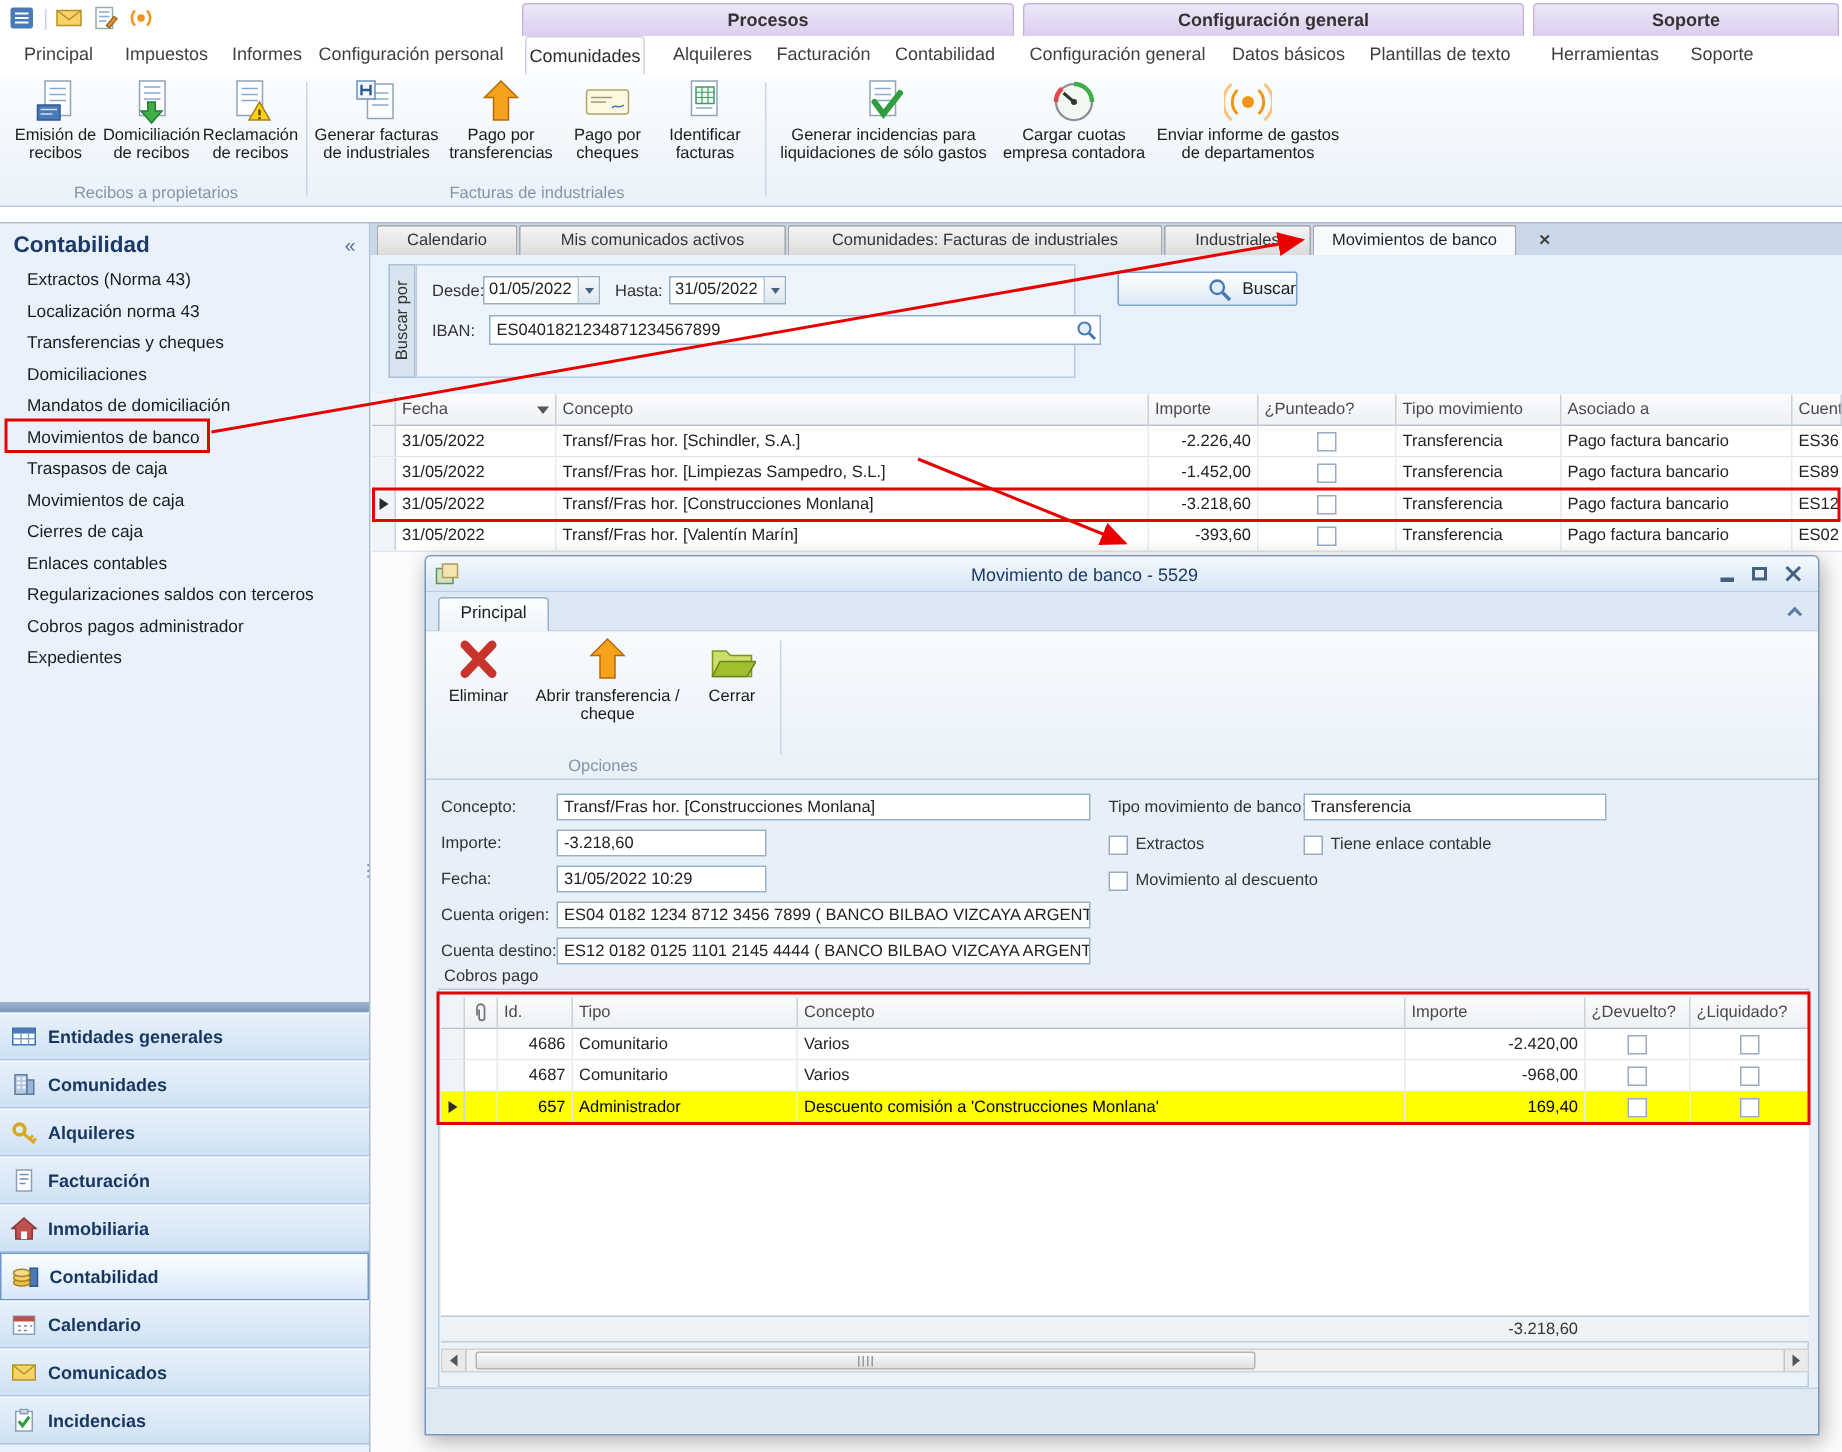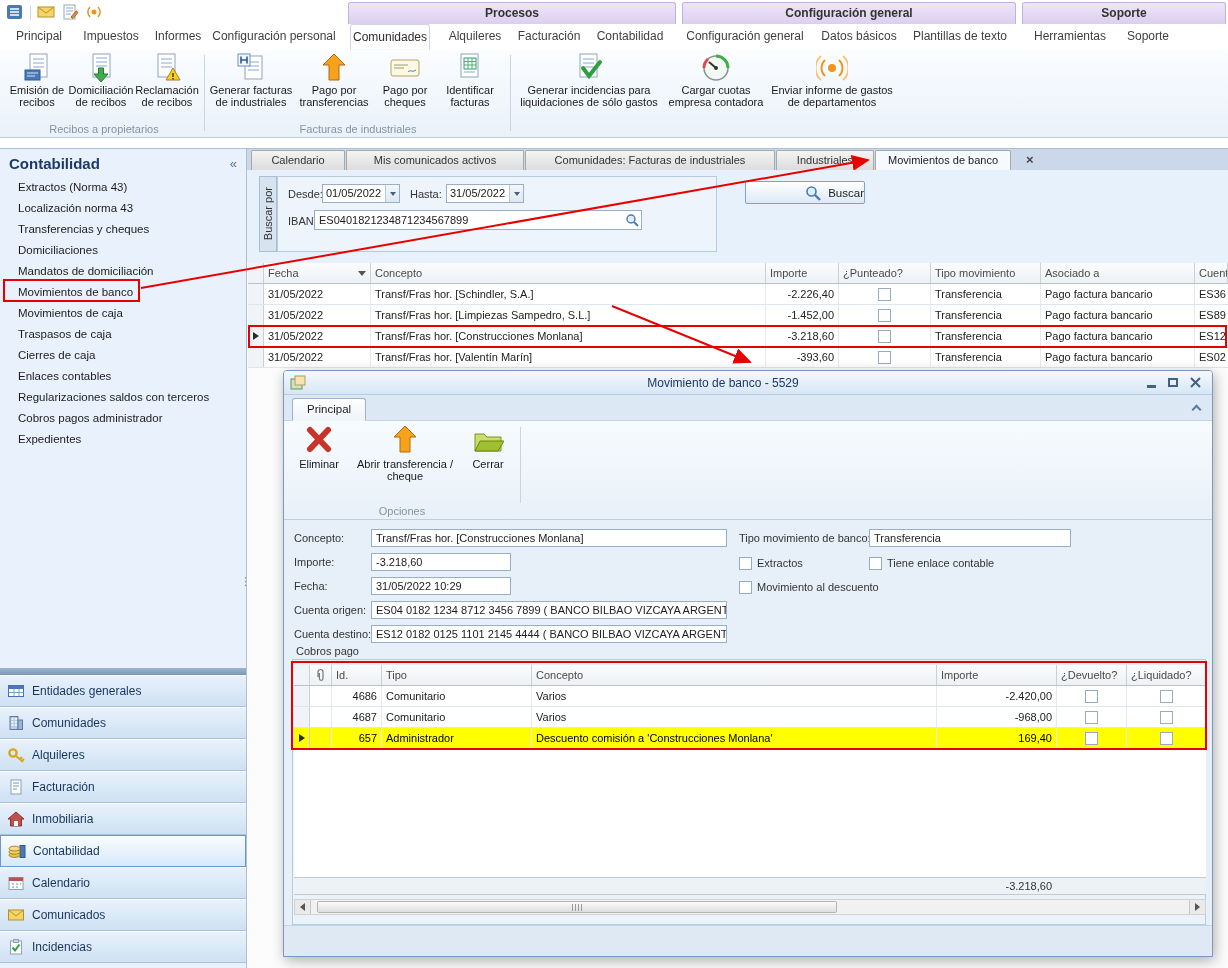--- a/index.html
+++ b/index.html
@@ -22,21 +22,21 @@
 .rglabel{position:absolute;bottom:2px;left:0;right:0;text-align:center;color:#8593a6;font-size:11px}
 .rsep{position:absolute;top:5px;width:1px;height:76px;background:#c9d5e3}
 
 .sidebar{position:absolute;left:0;top:148px;width:247px;height:820px;background:#e9f2fc;border-right:1px solid #aebfd2;border-top:1px solid #aebfd2}
 .sbtitle{height:28px;display:flex;align-items:center;justify-content:space-between;padding:0 9px;font-size:15px;font-weight:bold;color:#1d3a66}
 .sbchev{color:#5a718c;font-size:13px;font-weight:normal;cursor:pointer}
 .sbitem{height:21px;line-height:21px;padding-left:18px;font-size:11.5px;color:#1c1c1c;cursor:default;white-space:nowrap}
 .vgrip{position:absolute;left:240px;top:428px;color:#7a8aa0;font-size:11px;line-height:9px}
 .splitbar{position:absolute;left:0;top:519px;width:246px;height:7px;background:linear-gradient(#9fb4cd,#7d97b6)}
 .navlist{position:absolute;left:0;top:526px;width:246px}
-.navitem{height:32px;display:flex;align-items:center;gap:7px;padding-left:7px;font-size:12px;font-weight:normal;color:#17365d;background:linear-gradient(#e8f1fb,#cfe1f4);border-top:1px solid #f8fbfe;border-bottom:1px solid #a9c3df;cursor:pointer}
+.navitem{height:32px;display:flex;align-items:center;gap:7px;padding-left:7px;font-size:12px;font-weight:bold;color:#17365d;background:linear-gradient(#e8f1fb,#cfe1f4);border-top:1px solid #f8fbfe;border-bottom:1px solid #a9c3df;cursor:pointer}
 .navitem.active{background:linear-gradient(#fbfdff,#d6e8fb);border:1px solid #6f96c6}
 
 .contentbg{position:absolute;left:248px;top:368px;width:980px;height:600px;background:#fcfcfd}
 .doctabs{position:absolute;left:247px;top:148px;width:981px;height:22px;background:#cbd8e9;border-top:1px solid #aebfd2;display:flex;align-items:flex-end;padding-left:4px;gap:1px}
 .dtab{height:20px;line-height:19px;background:linear-gradient(#f4f4f4,#dcdcdc);border:1px solid #a8a8a8;border-bottom:none;font-size:11px;color:#333;white-space:nowrap;overflow:hidden;border-radius:2px 2px 0 0;text-align:center;cursor:pointer}
 .dtab.active{background:#f7fafc;color:#222}
 .dclose{margin-left:14px;margin-bottom:3px;font-size:13px;font-weight:bold;color:#444;cursor:pointer}
 
 .searchpanel{position:absolute;left:247px;top:170px;width:981px;height:93px;background:#e7f1fb}
 .vtab{position:absolute;left:12px;top:6px;width:18px;height:76px;background:#d8e3f0;border:1px solid #aabfd6;display:flex;align-items:center;justify-content:center}
@@ -257,22 +257,22 @@
     <span>Contabilidad</span>
     <span class="sbchev">«</span>
   </div>
   <div>
     <div class="sbitem">Extractos (Norma 43)</div>
     <div class="sbitem">Localización norma 43</div>
     <div class="sbitem">Transferencias y cheques</div>
     <div class="sbitem">Domiciliaciones</div>
     <div class="sbitem">Mandatos de domiciliación</div>
     <div class="sbitem">Movimientos de banco</div>
+    <div class="sbitem">Traspasos de caja</div>
     <div class="sbitem">Movimientos de caja</div>
-    <div class="sbitem">Traspasos de caja</div>
     <div class="sbitem">Cierres de caja</div>
     <div class="sbitem">Enlaces contables</div>
     <div class="sbitem">Regularizaciones saldos con terceros</div>
     <div class="sbitem">Cobros pagos administrador</div>
     <div class="sbitem">Expedientes</div>
   </div>
   <div class="vgrip">⋮</div>
   <div class="splitbar"></div>
   <div class="navlist">
     <div class="navitem">
@@ -371,21 +371,21 @@
         </span>
     </div>
     <span class="flab" style="left:132px;top:8px">Hasta:</span>
     <div class="dfield" style="left:168px;top:7px;width:78px">
       <span class="val">31/05/2022</span>
       <span class="drop">
           <i class="caret"></i>
         </span>
     </div>
     <span class="flab" style="left:10px;top:35px">IBAN:</span>
-    <div class="ibanfield" style="left:36px;top:33px;width:328px">
+    <div class="ibanfield" style="left:48px;top:33px;width:408px">
       <span class="val">ES0401821234871234567899</span>
       <span class="magbtn">
           <svg width="14" height="14">
             <circle cx="6" cy="6" r="4" fill="#dff0fb" stroke="#4a7ab5" stroke-width="1.4"></circle>
             <line x1="9" y1="9" x2="13" y2="13" stroke="#4a7ab5" stroke-width="2"></line>
           </svg>
         </span>
     </div>
   </div>
   <div class="buscarbtn">

